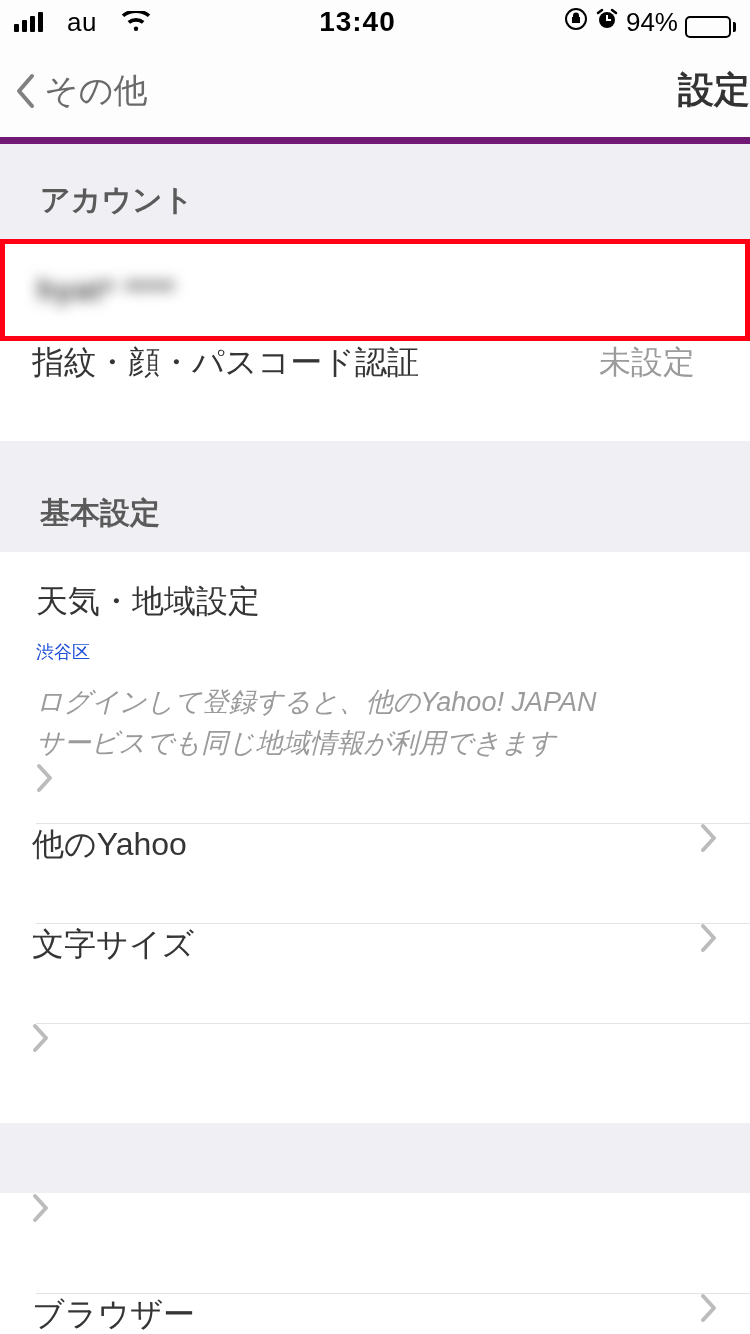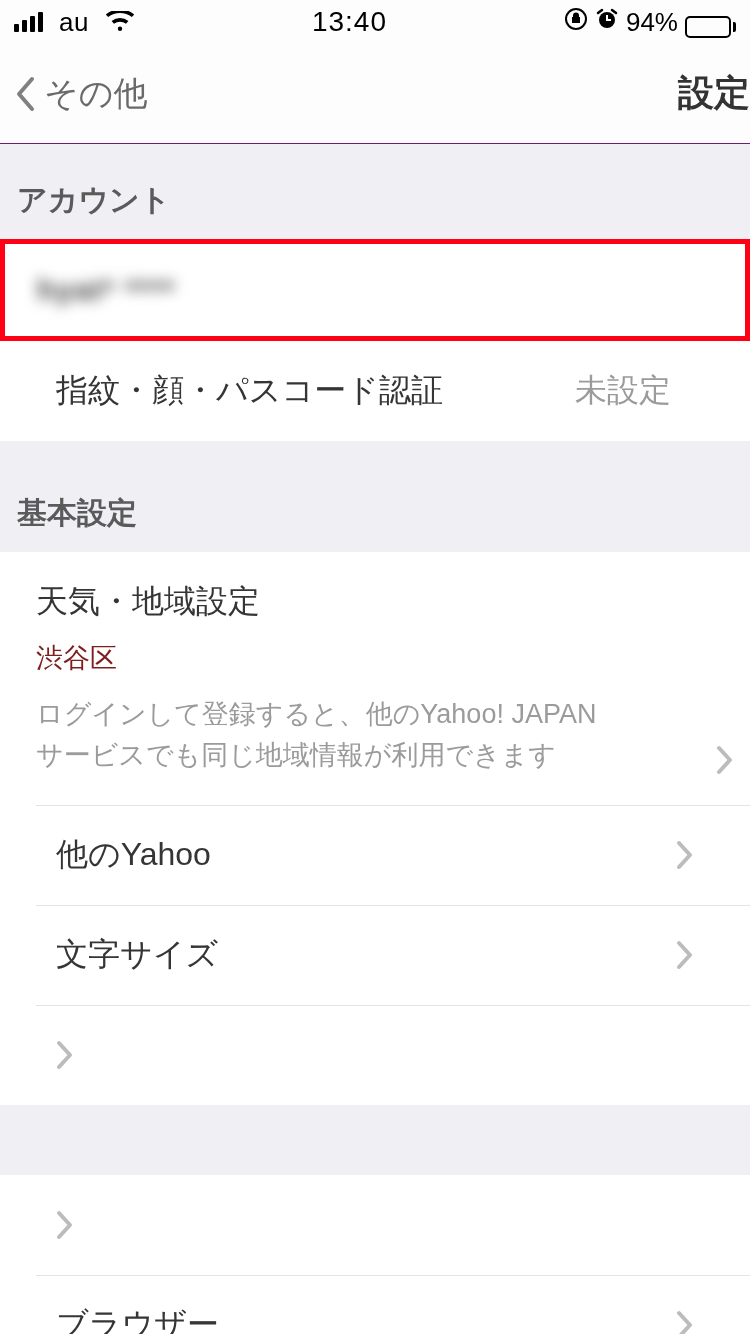--- a/index.html
+++ b/index.html
@@ -16,44 +16,44 @@
     .status-bar {
       height: 44px;
       background: #fdfdfd;
       display: flex;
       align-items: center;
       justify-content: space-between;
       padding: 0 14px;
       font-size: 26px;
       font-weight: 500;
     }
-    .status-left { display: flex; align-items: center; gap: 16px; }
+    .status-left { display: flex; align-items: center; gap: 24px; }
     .status-right { display: flex; align-items: flex-end; gap: 7px; }
     .signal-bars { display: flex; align-items: flex-end; gap: 3px; }
     .signal-bars span { width: 5px; background: #000; border-radius: 1px; }
     .signal-bars span:nth-child(1){height:8px}
     .signal-bars span:nth-child(2){height:12px}
     .signal-bars span:nth-child(3){height:16px}
     .signal-bars span:nth-child(4){height:20px}
     .carrier { font-size: 26px; letter-spacing: 0.5px; }
     .wifi-icon svg { display:block; }
-    .time { font-size: 28px; font-weight: 400; letter-spacing: 1px; }
+    .time { font-size: 28px; font-weight: 700; letter-spacing: 1px; }
     .battery { display:flex; align-items:center; gap:2px; }
     .battery-body { width: 46px; height: 22px; border: 2px solid #000; border-radius: 5px; position: relative; padding:2px; }
     .battery-fill { height:100%; width:94%; background:#000; border-radius:2px; }
     .battery-tip { width:3px; height:10px; background:#000; border-radius:0 2px 2px 0; }
 
     
     .nav-header {
       height: 100px;
       background: #fdfdfd;
       display: flex;
       align-items: center;
       position: relative;
-      border-bottom: 1px solid #701a75;
+      border-bottom: 7px solid #701a75;
     }
     .back-btn {
       display: flex;
       align-items: center;
       padding-left: 14px;
       gap: 8px;
       color: #6a6a6a;
       font-size: 34px;
     }
     .back-chevron svg { display:block; }
@@ -62,37 +62,36 @@
       left: 0; right: 0;
       text-align: right;
       font-size: 36px;
       font-weight: 600;
       color: #333;
       pointer-events: none;
     }
 
     
     .section-header {
-      padding: 36px 36px 18px 17px;
+      padding: 36px 36px 18px 40px;
       font-size: 30px;
       font-weight: 600;
       color: #5a5a5a;
       background: #efeff4;
     }
 
     .section-gap { height: 70px; background:#efeff4; }
 
     
     .list { background:#fff; }
     .row {
       background: #fff;
       display: flex;
-      align-items: center;
       min-height: 100px;
-      padding: 0 56px;
+      padding: 0 32px;
       position: relative;
     }
     .row + .row::before,
     .divider::before {
       content: "";
       position: absolute;
       left: 36px; right: 0; top: 0;
       height: 1px;
       background: #e3e3e3;
     }
@@ -125,27 +124,28 @@
       font-size: 30px;
       font-weight:600;
       letter-spacing: 1px;
     }
 
     
     .weather-block {
       background:#fff;
       padding: 28px 16px 30px 36px;
       display:flex;
-      align-items:flex-end;
+      align-items:flex-start;
       position:relative;
+      flex-direction:column;
     }
     .weather-text { flex:1; }
     .weather-title { font-size: 32px; color:#353535; margin-bottom: 16px; }
-    .weather-sub { font-size: 27px; color:#7f1d1d; margin-bottom: 18px; }
-    .weather-desc { font-size: 27px; color:#9b9b9b; line-height:1.5; max-width: 580px;}
+    .weather-sub { font-size: 18px; color:#1d4ed8; margin-bottom: 18px; }
+    .weather-desc { font-size: 27px; color:#9b9b9b; line-height:1.5; max-width: 580px; font-style: italic;}
   </style>
 </head>
 <body>
 
 <div class="status-bar">
   <div class="status-left">
     <span class="signal-bars">
         <span></span>
         <span></span>
         <span></span>

